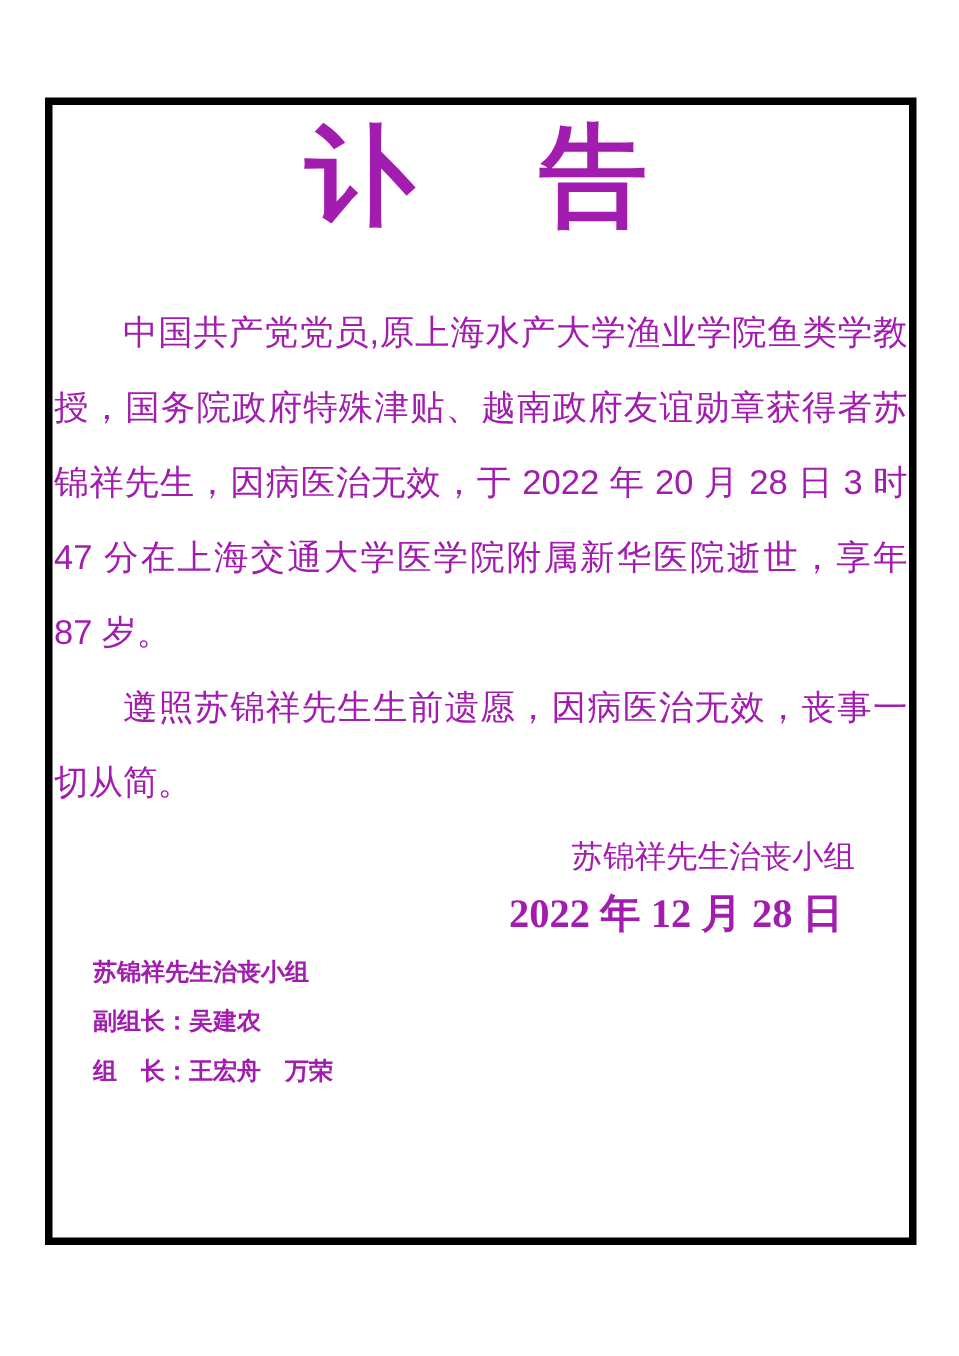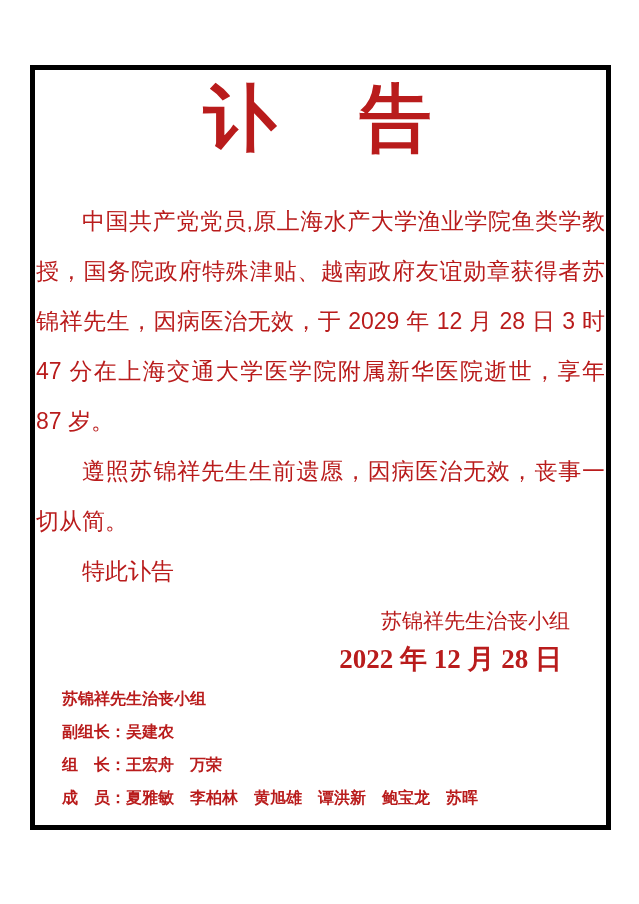--- a/index.html
+++ b/index.html
@@ -5,21 +5,21 @@
   html, body {
     margin: 0;
     padding: 0;
     background: #ffffff;
   }
   .page {
     position: relative;
     width: 639px;
     height: 904px;
     background: #ffffff;
-    color: #b91c1c;
+    color: #a21caf;
     overflow: hidden;
   }
   .notice-box {
     position: absolute;
     left: 30px;
     top: 65px;
     width: 581px;
     height: 765px;
     box-sizing: border-box;
     border: 5px solid #000000;
@@ -80,31 +80,29 @@
 </style>
 </head>
 <body>
 
 <div class="page">
   <div class="notice-box">
 
     <h1 class="title">讣　告</h1>
 
     <div class="body-text">
-      <p class="para">中国共产党党员,原上海水产大学渔业学院鱼类学教授，国务院政府特殊津贴、越南政府友谊勋章获得者苏锦祥先生，因病医治无效，于 2029 年 12 月 28 日 3 时 47 分在上海交通大学医学院附属新华医院逝世，享年 87 岁。</p>
+      <p class="para">中国共产党党员,原上海水产大学渔业学院鱼类学教授，国务院政府特殊津贴、越南政府友谊勋章获得者苏锦祥先生，因病医治无效，于 2022 年 20 月 28 日 3 时 47 分在上海交通大学医学院附属新华医院逝世，享年 87 岁。</p>
       <p class="para">遵照苏锦祥先生生前遗愿，因病医治无效，丧事一切从简。</p>
-      <p class="para">特此讣告</p>
     </div>
 
     <div class="signature-block">
       <div class="signature-line">苏锦祥先生治丧小组</div>
       <div class="date-line">2022 年 12 月 28 日</div>
     </div>
 
     <div class="committee">
       <div class="committee-heading">苏锦祥先生治丧小组</div>
       <div class="committee-row">副组长：吴建农</div>
       <div class="committee-row">组　长：王宏舟　万荣</div>
-      <div class="committee-row">成　员：夏雅敏　李柏林　黄旭雄　谭洪新　鲍宝龙　苏晖</div>
     </div>
 
   </div>
 </div>
 
 </body></html>

